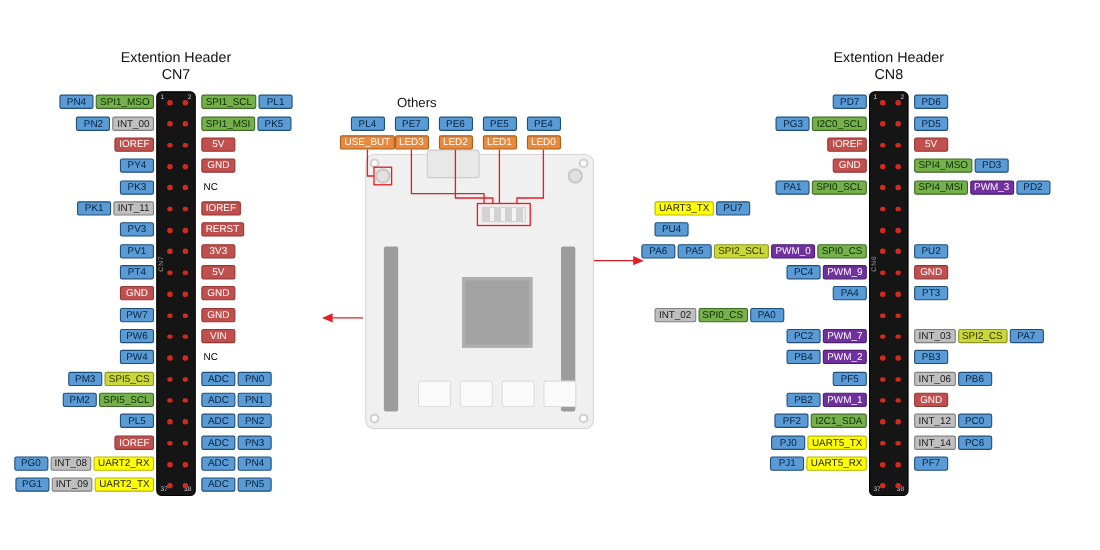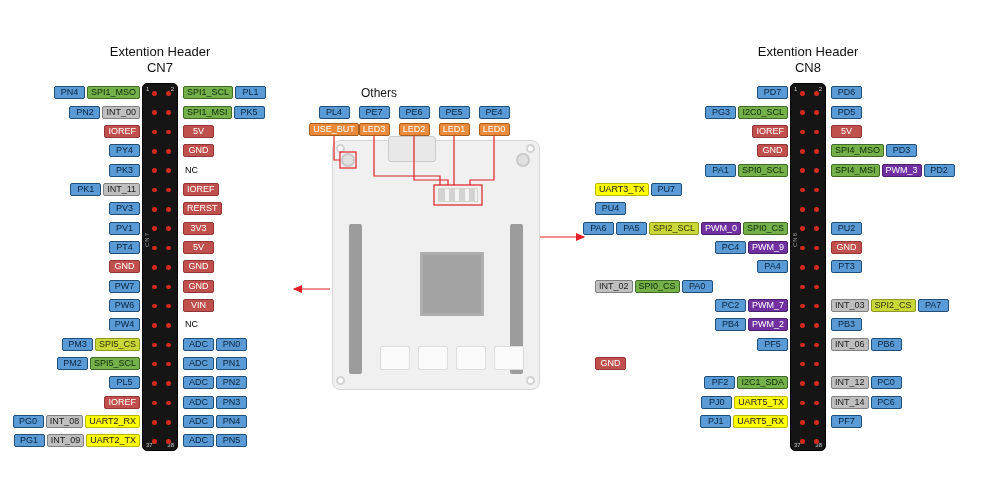--- a/index.html
+++ b/index.html
@@ -489,20 +489,24 @@
           <div class="cell left">
             <span class="pinbox c-blue">PF5</span>
           </div>
           <div class="spacer"></div>
           <div class="cell right">
             <span class="pinbox c-gray">INT_06</span>
             <span class="pinbox c-blue">PB6</span>
           </div>
         </div>
         <div class="hrow">
+          <div class="cell left">
+            <span class="pinbox c-blue">PB2</span>
+            <span class="pinbox c-purple">PWM_1</span>
+          </div>
           <div class="spacer"></div>
           <div class="cell right">
             <span class="pinbox c-power">GND</span>
           </div>
         </div>
         <div class="hrow">
           <div class="cell left">
             <span class="pinbox c-blue">PF2</span>
             <span class="pinbox c-green">I2C1_SDA</span>
           </div>

